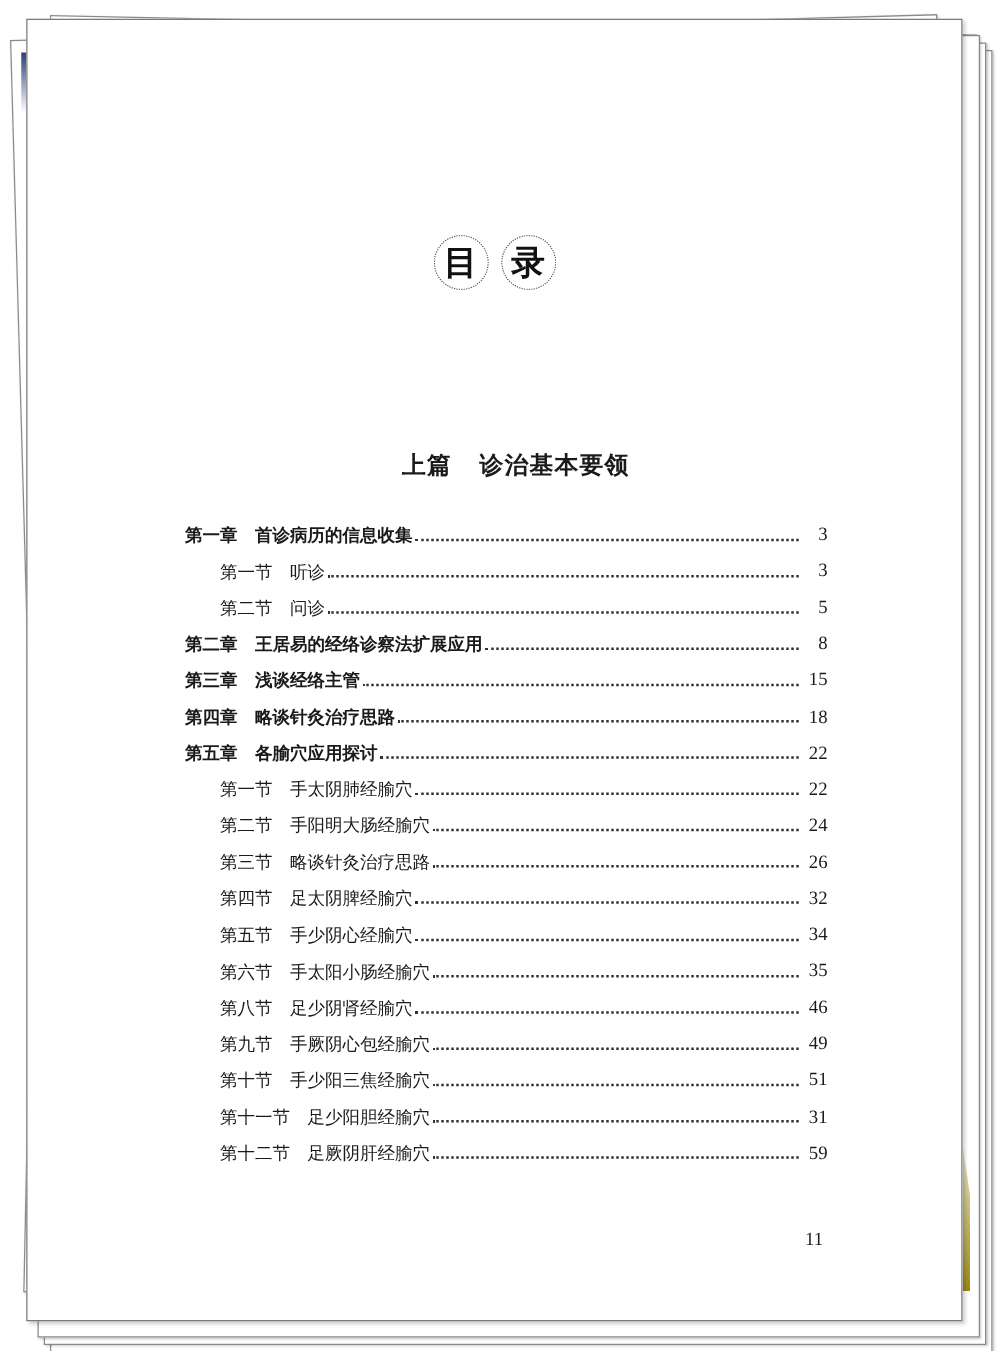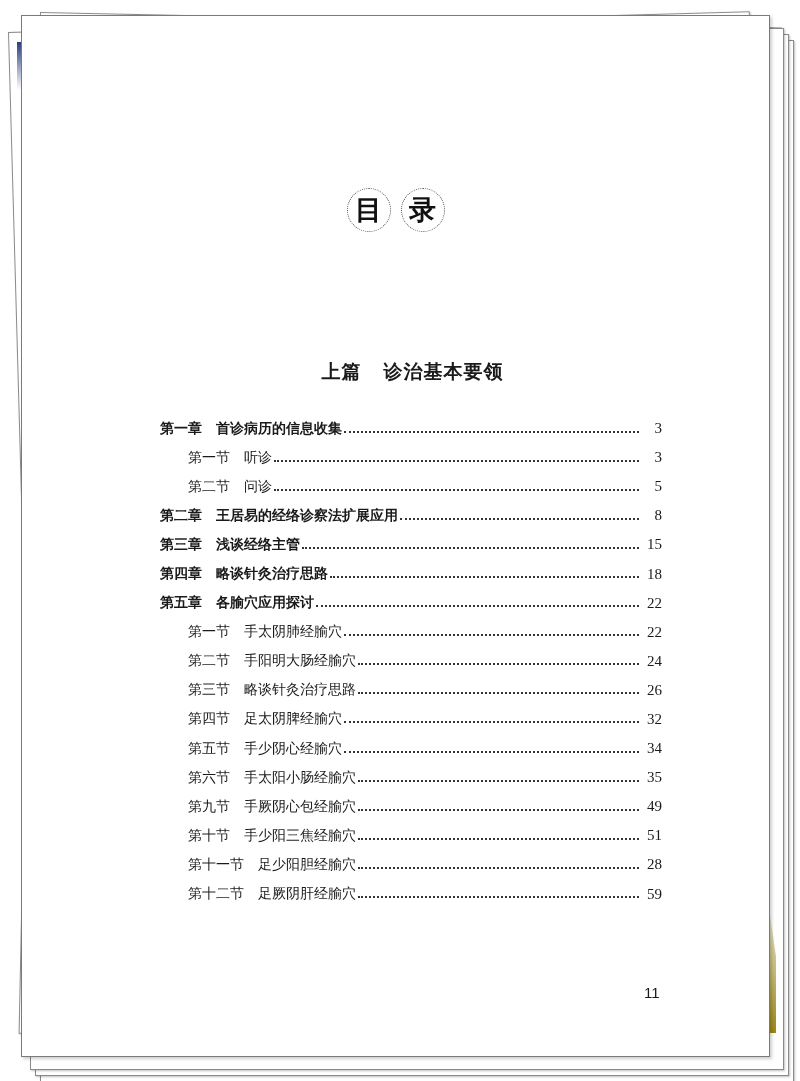--- a/index.html
+++ b/index.html
@@ -54,38 +54,38 @@
     position:absolute; top:343px; left:17px; width:100%;
     text-align:center; font-size:19px; font-weight:bold;
     font-family:"DejaVu Serif", serif; letter-spacing:1px;
   }
   .part-title .gap { display:inline-block; width:22px; }
   .toc {
     position:absolute; top:398px; left:126px; width:514px;
   }
   .toc-row {
     height:29.1px; display:flex; align-items:center;
-    font-size:14px; white-space:nowrap;margin-left:12px;
+    font-size:14px; white-space:nowrap;
   }
   .toc-row.chapter { font-family:"DejaVu Sans", sans-serif; font-weight:bold; }
   .toc-row.chapter .lbl { font-weight:bold;font-family:Liberation Serif, serif; }
   .toc-row.section { padding-left:28px; font-family:"DejaVu Serif", serif;justify-content:center; }
   .toc-row .num { display:inline-block; }
   .toc-row .sep { display:inline-block; width:14px; }
   .toc-row .leader {
     flex:1; height:0; border-bottom:2px dotted #333;
     margin:0 3px 0 2px; position:relative; top:3px;
   }
   .toc-row .pg {
     font-family:"Liberation Serif", serif; font-weight:normal;
     font-size:15px; min-width:20px; text-align:right;
   }
   .folio {
     position:absolute; top:968px; left:622px;
-    font-family:Liberation Sans, sans-serif; font-size:15px;
+    font-family:Liberation Serif, serif; font-size:15px;
   }
 </style>
 </head>
 <body>
 
 <div class="sheet tilt-left"></div>
 <div class="sheet tilt-right"></div>
 <div class="sheet back3"></div>
 <div class="sheet back2"></div>
 <div class="sheet back1"></div>
@@ -189,39 +189,46 @@
         <span class="pg">34</span>
       </div>
       <div class="toc-row section">
         <span class="num">第六节</span>
         <span class="sep"></span>
         <span class="lbl">手太阳小肠经腧穴</span>
         <span class="leader"></span>
         <span class="pg">35</span>
       </div>
       <div class="toc-row section">
+        <span class="num">第八节</span>
+        <span class="sep"></span>
+        <span class="lbl">足少阴肾经腧穴</span>
+        <span class="leader"></span>
+        <span class="pg">46</span>
+      </div>
+      <div class="toc-row section">
         <span class="num">第九节</span>
         <span class="sep"></span>
         <span class="lbl">手厥阴心包经腧穴</span>
         <span class="leader"></span>
         <span class="pg">49</span>
       </div>
       <div class="toc-row section">
         <span class="num">第十节</span>
         <span class="sep"></span>
         <span class="lbl">手少阳三焦经腧穴</span>
         <span class="leader"></span>
         <span class="pg">51</span>
       </div>
       <div class="toc-row section">
         <span class="num">第十一节</span>
         <span class="sep"></span>
         <span class="lbl">足少阳胆经腧穴</span>
         <span class="leader"></span>
-        <span class="pg">28</span>
+        <span class="pg">31</span>
       </div>
       <div class="toc-row section">
         <span class="num">第十二节</span>
         <span class="sep"></span>
         <span class="lbl">足厥阴肝经腧穴</span>
         <span class="leader"></span>
         <span class="pg">59</span>
       </div>
     </div>
 

